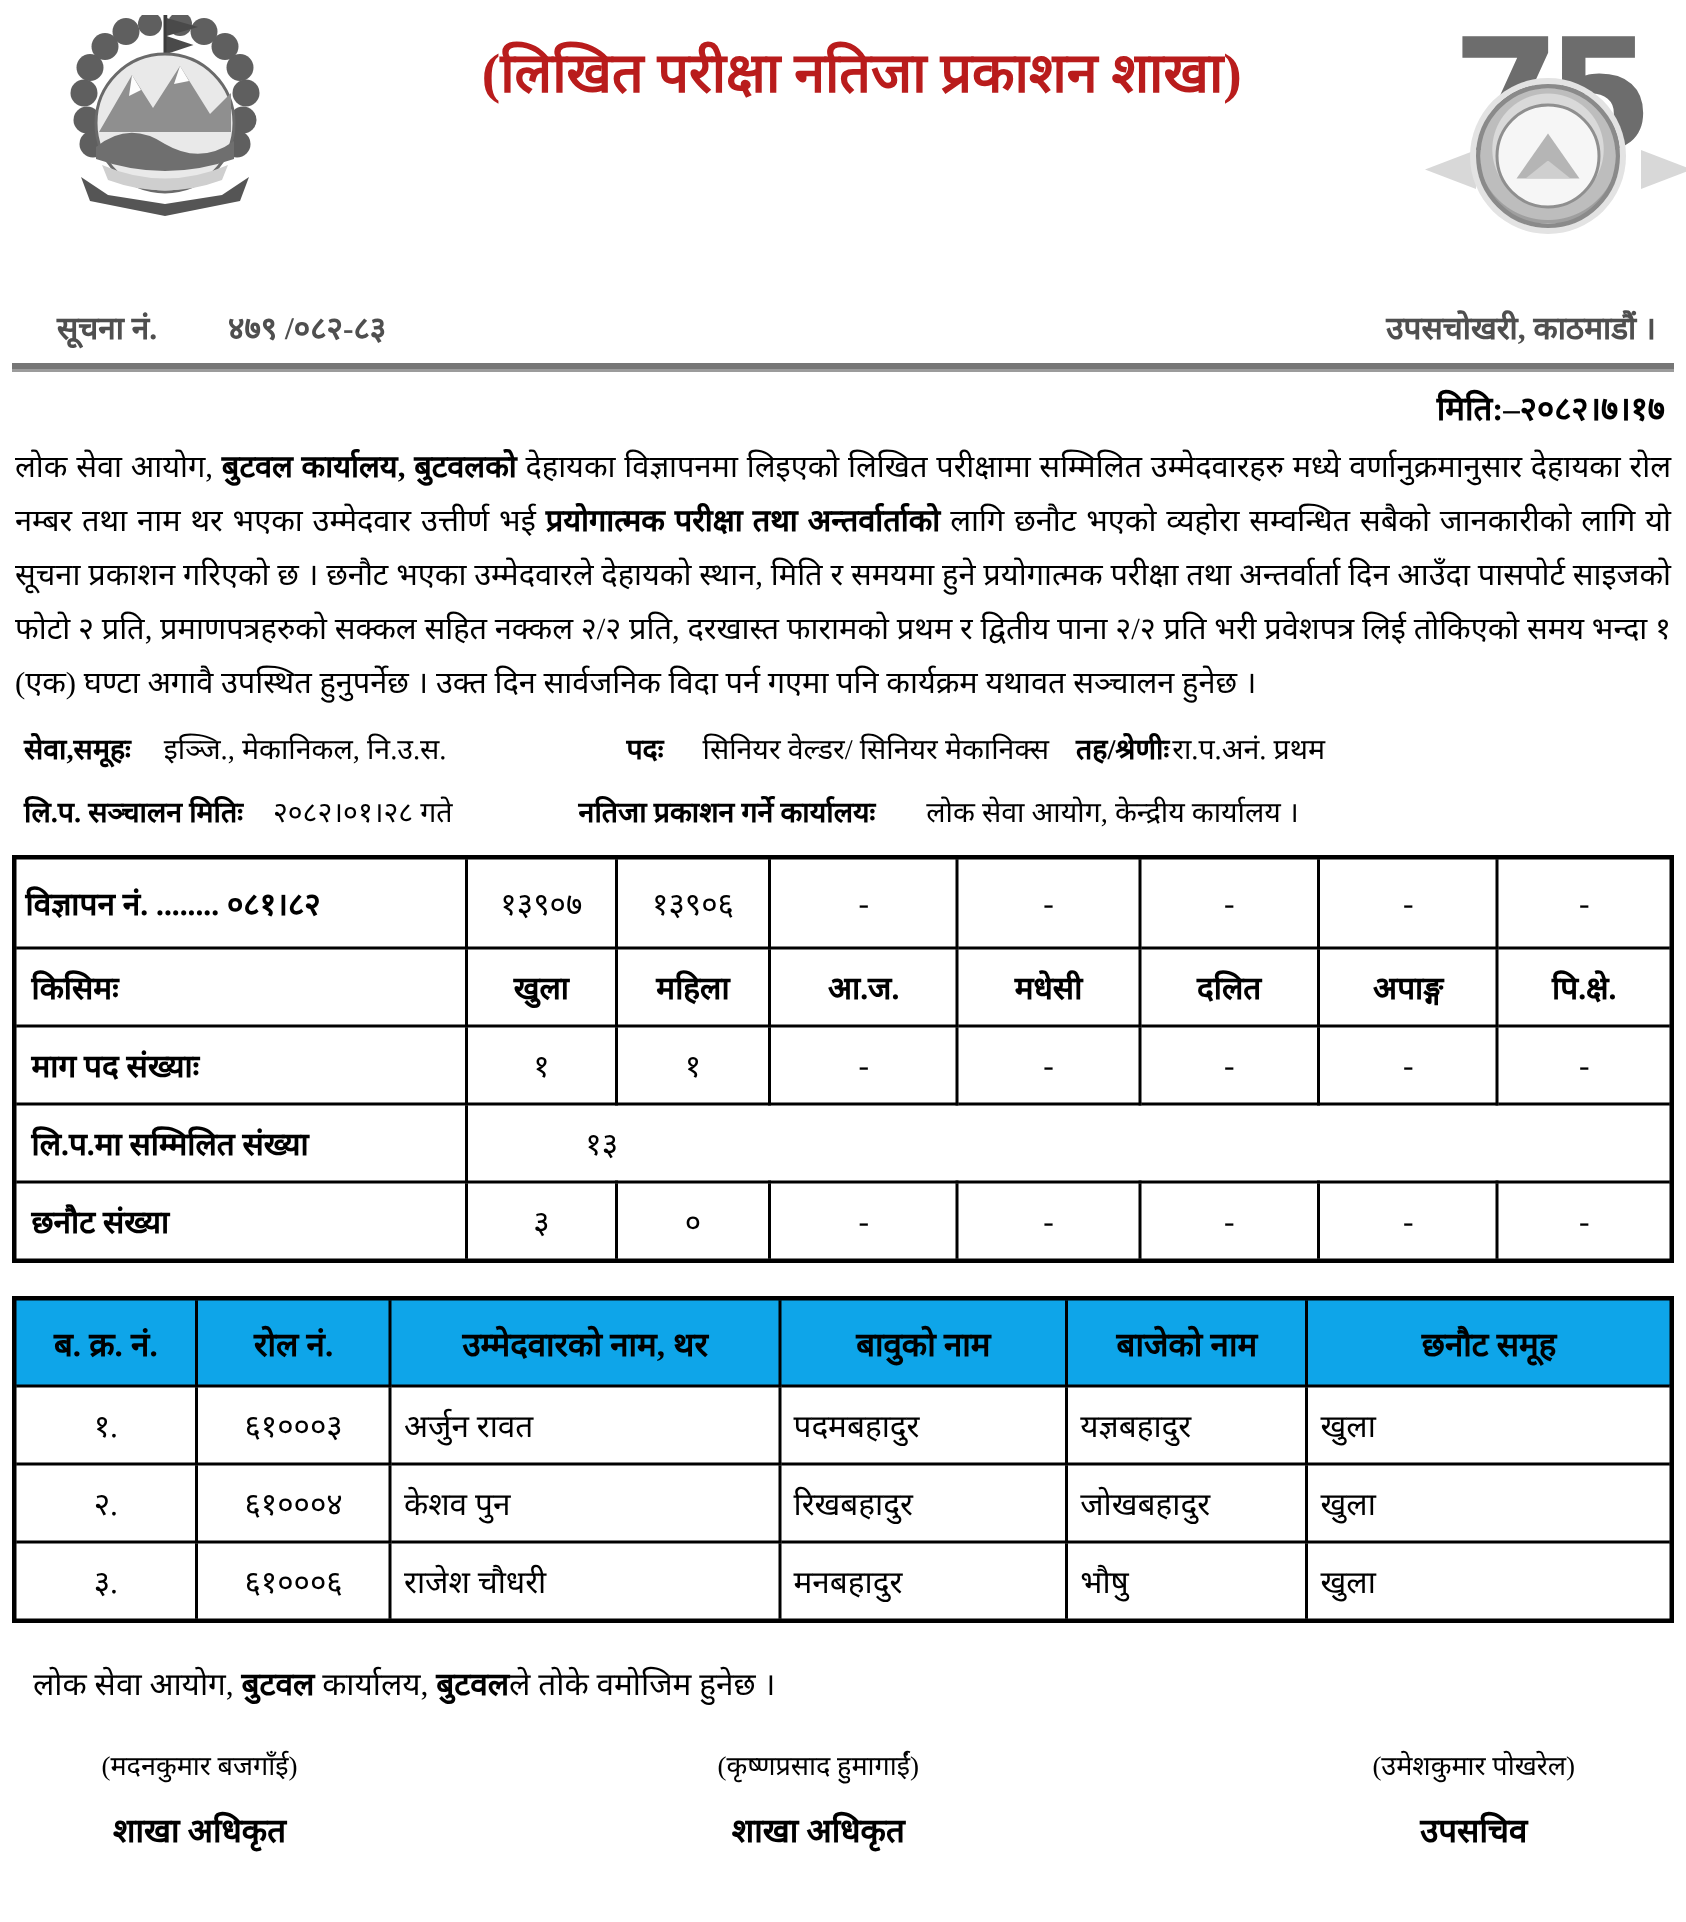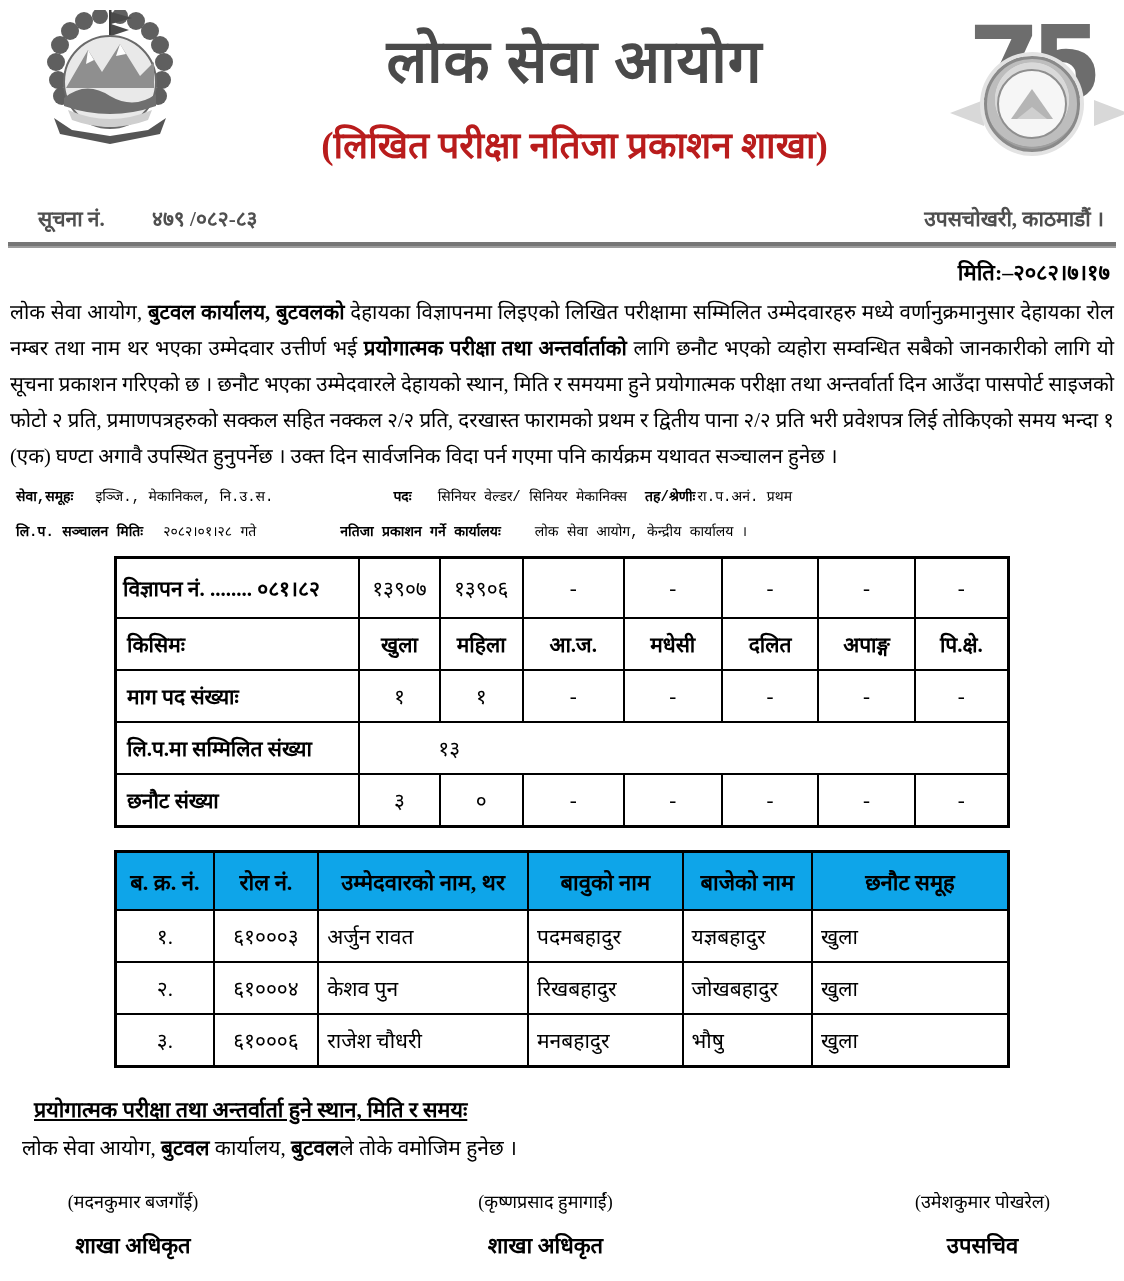--- a/index.html
+++ b/index.html
@@ -61,32 +61,32 @@
   .date-row { text-align: right; font-size: 22px; font-weight: bold; padding: 4px 6px 2px 0; }
 
   
   .body-text {
     font-size: 20.5px; line-height: 1.76; text-align: justify;
     margin: 6px 2px 12px 2px;
   }
   .body-text b, .footer-line b { font-weight: bold; }
 
   
-  .service { font-size: 14px; margin: 10px 0 16px 0; font-family: Liberation Mono, monospace; }
+  .service { font-size: 19px; margin: 10px 0 16px 0; }
   .service .row { display: flex; margin-bottom: 16px; align-items: baseline; }
   .service .lbl { font-weight: bold; white-space: nowrap; }
   .service .val { white-space: nowrap; }
   .s1-l1 { margin-left: 8px; } .s1-v1 { margin-left: 22px; }
   .s1-l2 { margin-left: 120px; } .s1-v2 { margin-left: 26px; }
   .s1-l3 { margin-left: 18px; } .s1-v3 { margin-left: 2px; }
   .s2-l1 { margin-left: 8px; } .s2-v1 { margin-left: 20px; text-align: center; }
   .s2-l2 { margin-left: 84px; } .s2-v2 { margin-left: 34px; }
 
   
-  table { border-collapse: collapse; width: 896px; margin: 0 auto; font-size: 21px; }
+  table { border-collapse: collapse; width: 1108px; margin: 0 auto; font-size: 21px; }
   .t1 { border: 3px solid #000; margin-bottom: 22px; }
   .t1 td { border: 2px solid #000; text-align: center; padding: 11px 6px; }
   .t1 td.lab { text-align: left; font-weight: bold; padding-left: 10px; }
   .t1 tr.kind td { font-weight: bold; }
   .t1 td.merged { text-align: left; padding-left: 78px; }
   .t1 tr:first-child td { padding: 15px 6px; }
 
   .t2 { border: 3px solid #000; margin-bottom: 26px; }
   .t2 th { border: 2px solid #000; background: #0ea5e9; font-weight: bold; font-size: 22px; padding: 13px 4px; }
   .t2 td { border: 2px solid #000; padding: 11px 8px; }
@@ -141,21 +141,20 @@
 
         <path d="M28 88 Q50 70 74 86 Q98 100 120 84 L120 96 Q74 112 28 96 Z" fill="#6f6f6f"></path>
 
         <path d="M32 100 Q74 118 116 100 L112 110 Q74 124 36 110 Z" fill="#cfcfcf"></path>
 
         <path d="M18 108 L36 120 L74 126 L112 120 L130 108 L124 124 L74 134 L24 124 Z" fill="#555555"></path>
       </svg>
     </div>
 
     <div class="titles">
-      <div class="main-title">लोक सेवा आयोग</div>
       <div class="sub-title">(लिखित परीक्षा नतिजा प्रकाशन शाखा)</div>
     </div>
 
     <div class="emblem-right">
       <div class="logo75-num">75</div>
       <div class="wing l"></div>
       <div class="wing r"></div>
       <div class="logo75-seal">
         <div class="inner-ring"></div>
         <div class="peak"></div>
@@ -294,21 +293,20 @@
           <td class="c">३.</td>
           <td class="c">६१०००६</td>
           <td>राजेश चौधरी</td>
           <td>मनबहादुर</td>
           <td>भौषु</td>
           <td>खुला</td>
         </tr>
       </tbody>
   </table>
 
-  <div class="footer-heading">प्रयोगात्मक परीक्षा तथा अन्तर्वार्ता हुने स्थान, मिति र समयः</div>
   <div class="footer-line" id="footer-line"><span>लोक सेवा आयोग, </span><b>बुटवल</b><span> कार्यालय, </span><b>बुटवल</b><span>ले तोके वमोजिम हुनेछ ।</span></div>
 
   <div class="signatures" id="signatures">
       <div class="sig">
         <div class="name">(मदनकुमार बजगाँई)</div>
         <div class="title">शाखा अधिकृत</div>
       </div>
       <div class="sig">
         <div class="name">(कृष्णप्रसाद हुमागाईं)</div>
         <div class="title">शाखा अधिकृत</div>

